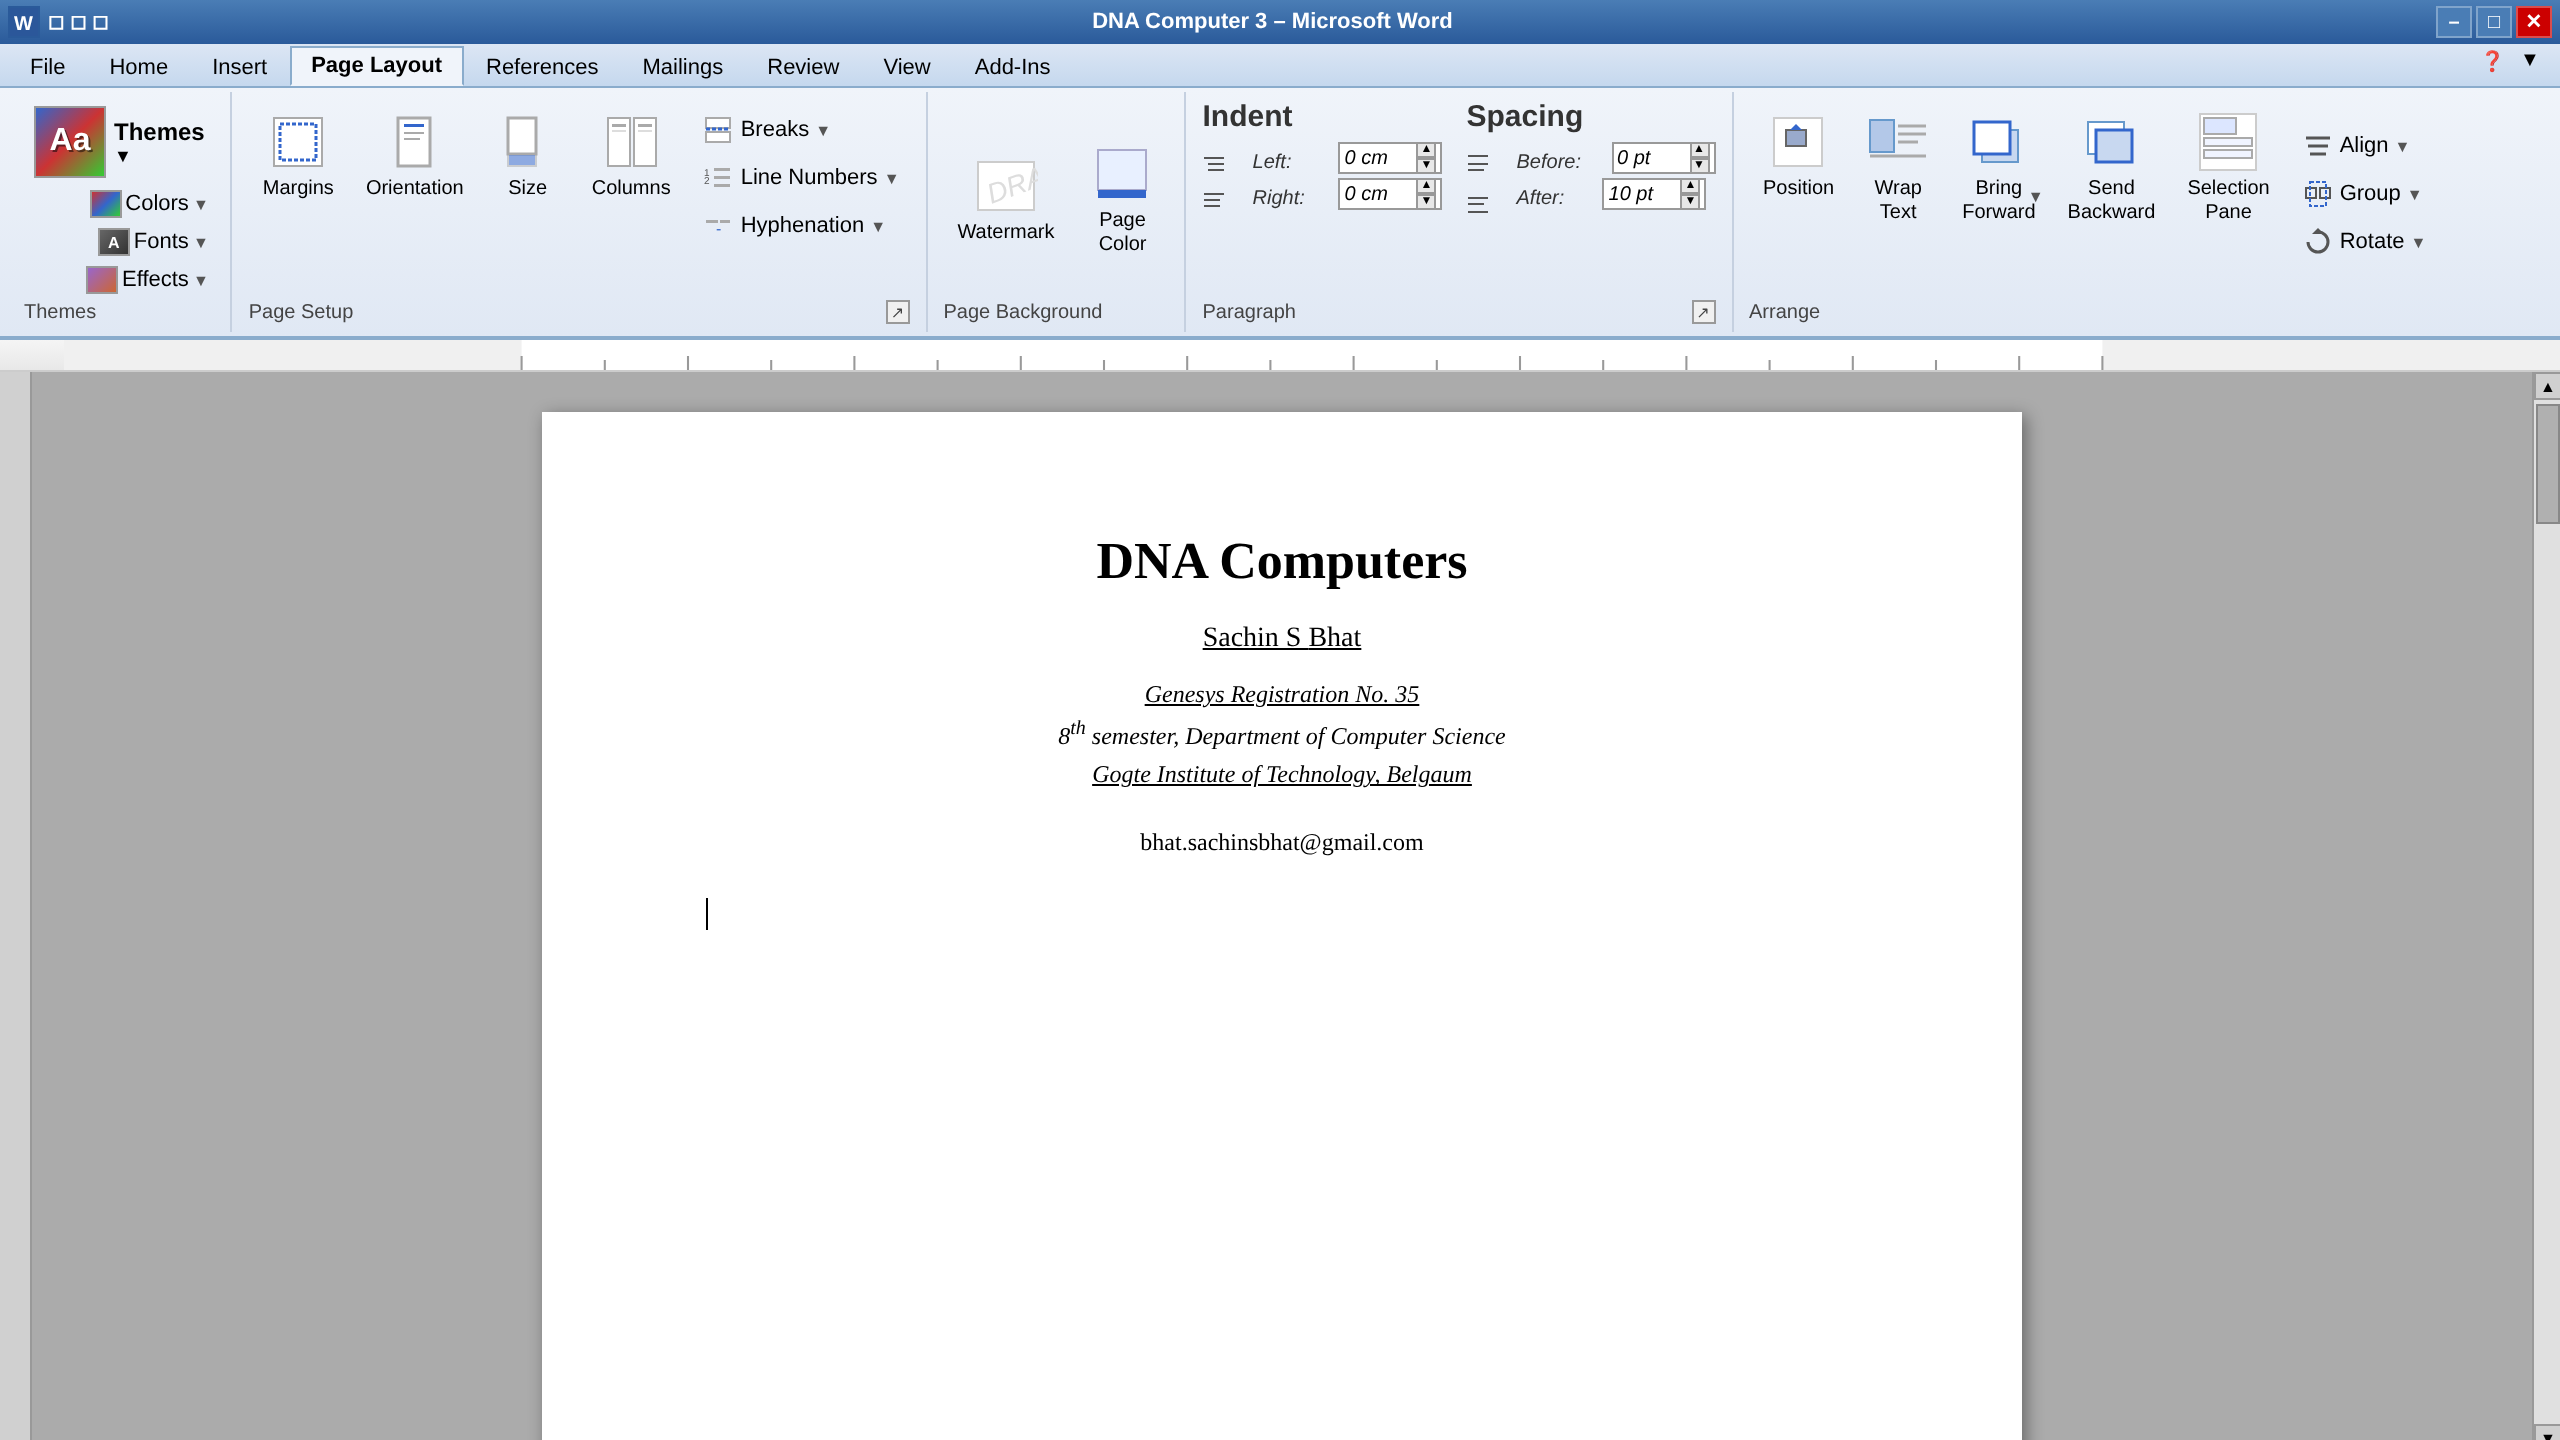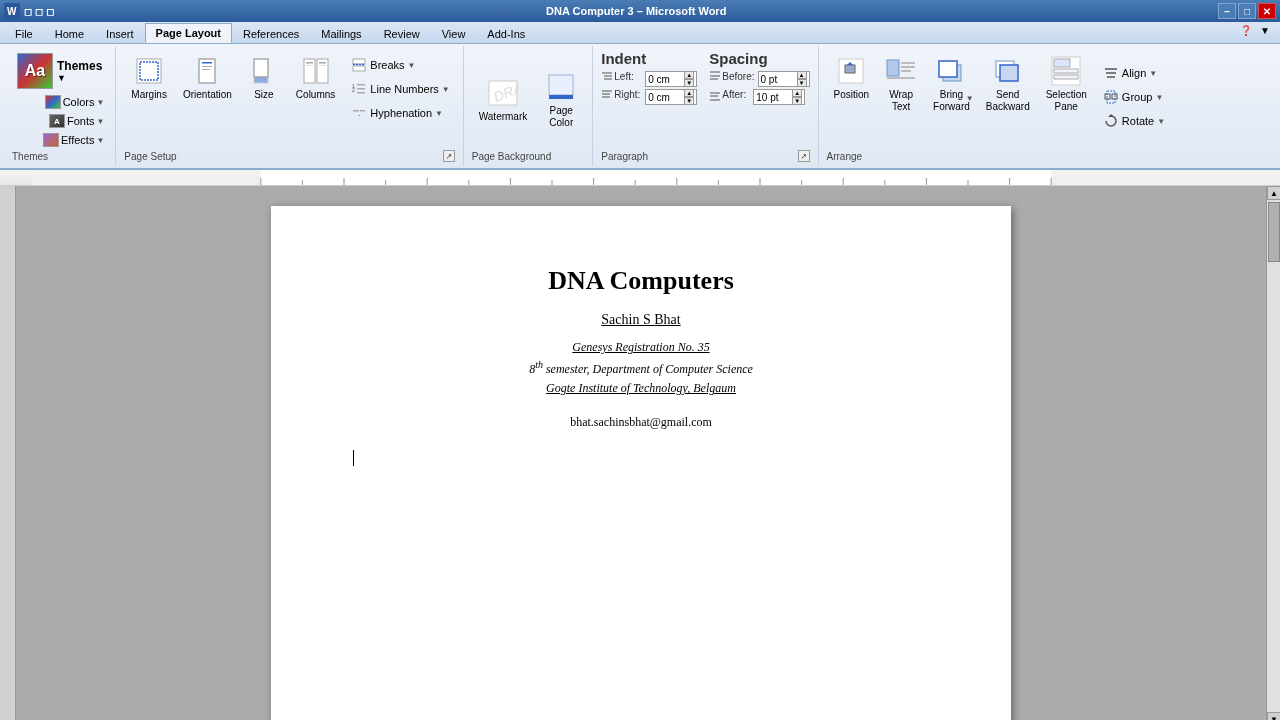--- a/index.html
+++ b/index.html
@@ -129,21 +129,21 @@
     
     .ribbon-btn-small {
       display: flex; align-items: center; gap: 3px;
       padding: 2px 4px; cursor: pointer;
       border: 1px solid transparent; border-radius: 2px;
       background: transparent; font-size: 11px; white-space: nowrap;
     }
     .ribbon-btn-small .icon-sm { width: 16px; height: 16px; display: flex; align-items: center; justify-content: center; font-size: 12px; }
     .indent-section, .spacing-section { display: flex; flex-direction: column; gap: 2px; }
     .section-header { font-size: 15px; font-weight: bold; color: #333; margin-bottom: 2px; }
-    .field-row { display: flex; align-items: flex-start; gap: 3px; font-size: 10px; }
+    .field-row { display: flex; align-items: flex-end; gap: 15px; font-size: 10px; font-style: italic; }
     .field-label { min-width: 28px; color: #333; }
     .field-input {
       width: 52px; height: 16px; border: 1px solid #999;
       background: white; font-size: 10px; padding: 0 2px;
       display: flex; align-items: center; justify-content: space-between;
     }
     .field-spinner { display: flex; flex-direction: column; }
     .spinner-btn { width: 10px; height: 8px; background: #e8e8e8; border: 1px solid #999; display: flex; align-items: center; justify-content: center; font-size: 6px; cursor: pointer; line-height: 1; }
 
     

